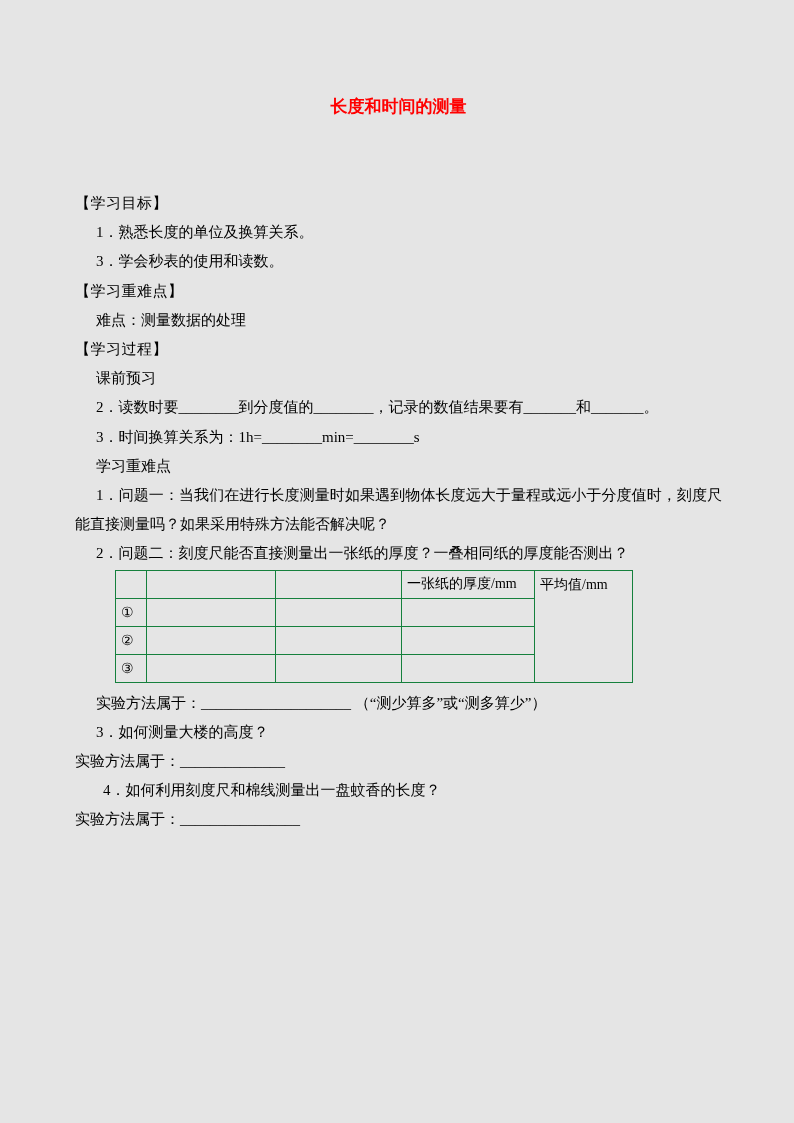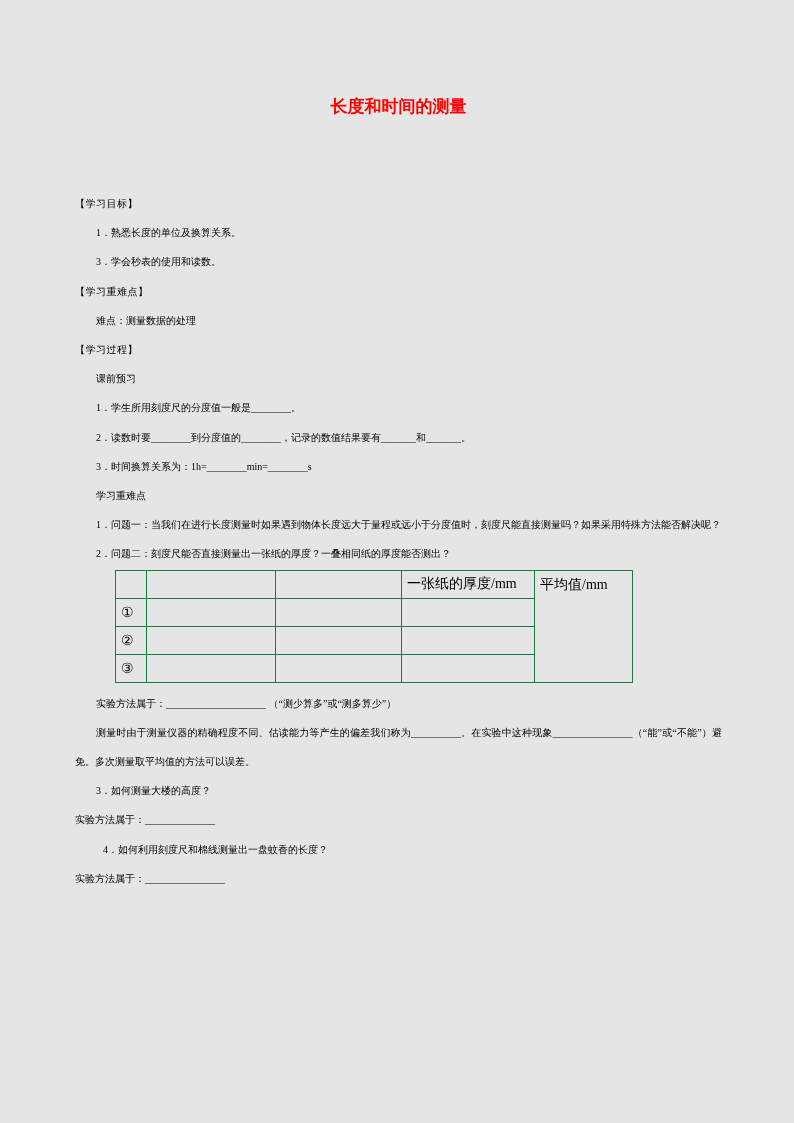--- a/index.html
+++ b/index.html
@@ -22,21 +22,21 @@
   .doc-title {
     text-align: center;
     font-size: 17px;
     font-weight: bold;
     color: #ff0000;
     line-height: 29px;
     margin: 0 0 68px 0;
   }
   p.line {
     margin: 0;
-    font-size: 10px;
+    font-size: 15px;
     line-height: 29.2px;
     text-align: justify;
   }
   p.indent { text-indent: 21px; }
   p.indent2 { text-indent: 28px; }
   .sec-header { letter-spacing: 0.5px; }
   table.measure-table {
     border-collapse: collapse;
     table-layout: fixed;
     margin: 1px 0 6px 40px;
@@ -70,21 +70,20 @@
 
   <p class="line sec-header">【学习目标】</p>
   <p class="line indent">1．熟悉长度的单位及换算关系。</p>
   <p class="line indent">3．学会秒表的使用和读数。</p>
 
   <p class="line sec-header">【学习重难点】</p>
   <p class="line indent">难点：测量数据的处理</p>
 
   <p class="line sec-header">【学习过程】</p>
   <p class="line indent">课前预习</p>
-  <p class="line indent">1．学生所用刻度尺的分度值一般是________。</p>
   <p class="line indent">2．读数时要________到分度值的________，记录的数值结果要有_______和_______。</p>
   <p class="line indent">3．时间换算关系为：1h=________min=________s</p>
   <p class="line indent">学习重难点</p>
 
   <p class="line indent">1．问题一：当我们在进行长度测量时如果遇到物体长度远大于量程或远小于分度值时，刻度尺能直接测量吗？如果采用特殊方法能否解决呢？</p>
   <p class="line indent">2．问题二：刻度尺能否直接测量出一张纸的厚度？一叠相同纸的厚度能否测出？</p>
 
   <table class="measure-table">
     <colgroup>
       <col class="c1">
@@ -116,19 +115,18 @@
     <tr>
       <td>③</td>
       <td></td>
       <td></td>
       <td></td>
     </tr>
   </tbody>
     </table>
 
   <p class="line indent">实验方法属于：____________________ （“测少算多”或“测多算少”）</p>
-  <p class="line indent">测量时由于测量仪器的精确程度不同、估读能力等产生的偏差我们称为__________。在实验中这种现象________________（“能”或“不能”）避免。多次测量取平均值的方法可以误差。</p>
   <p class="line indent">3．如何测量大楼的高度？</p>
   <p class="line">实验方法属于：______________</p>
   <p class="line indent2">4．如何利用刻度尺和棉线测量出一盘蚊香的长度？</p>
   <p class="line">实验方法属于：________________</p>
 
 </div>
 
 </body></html>

